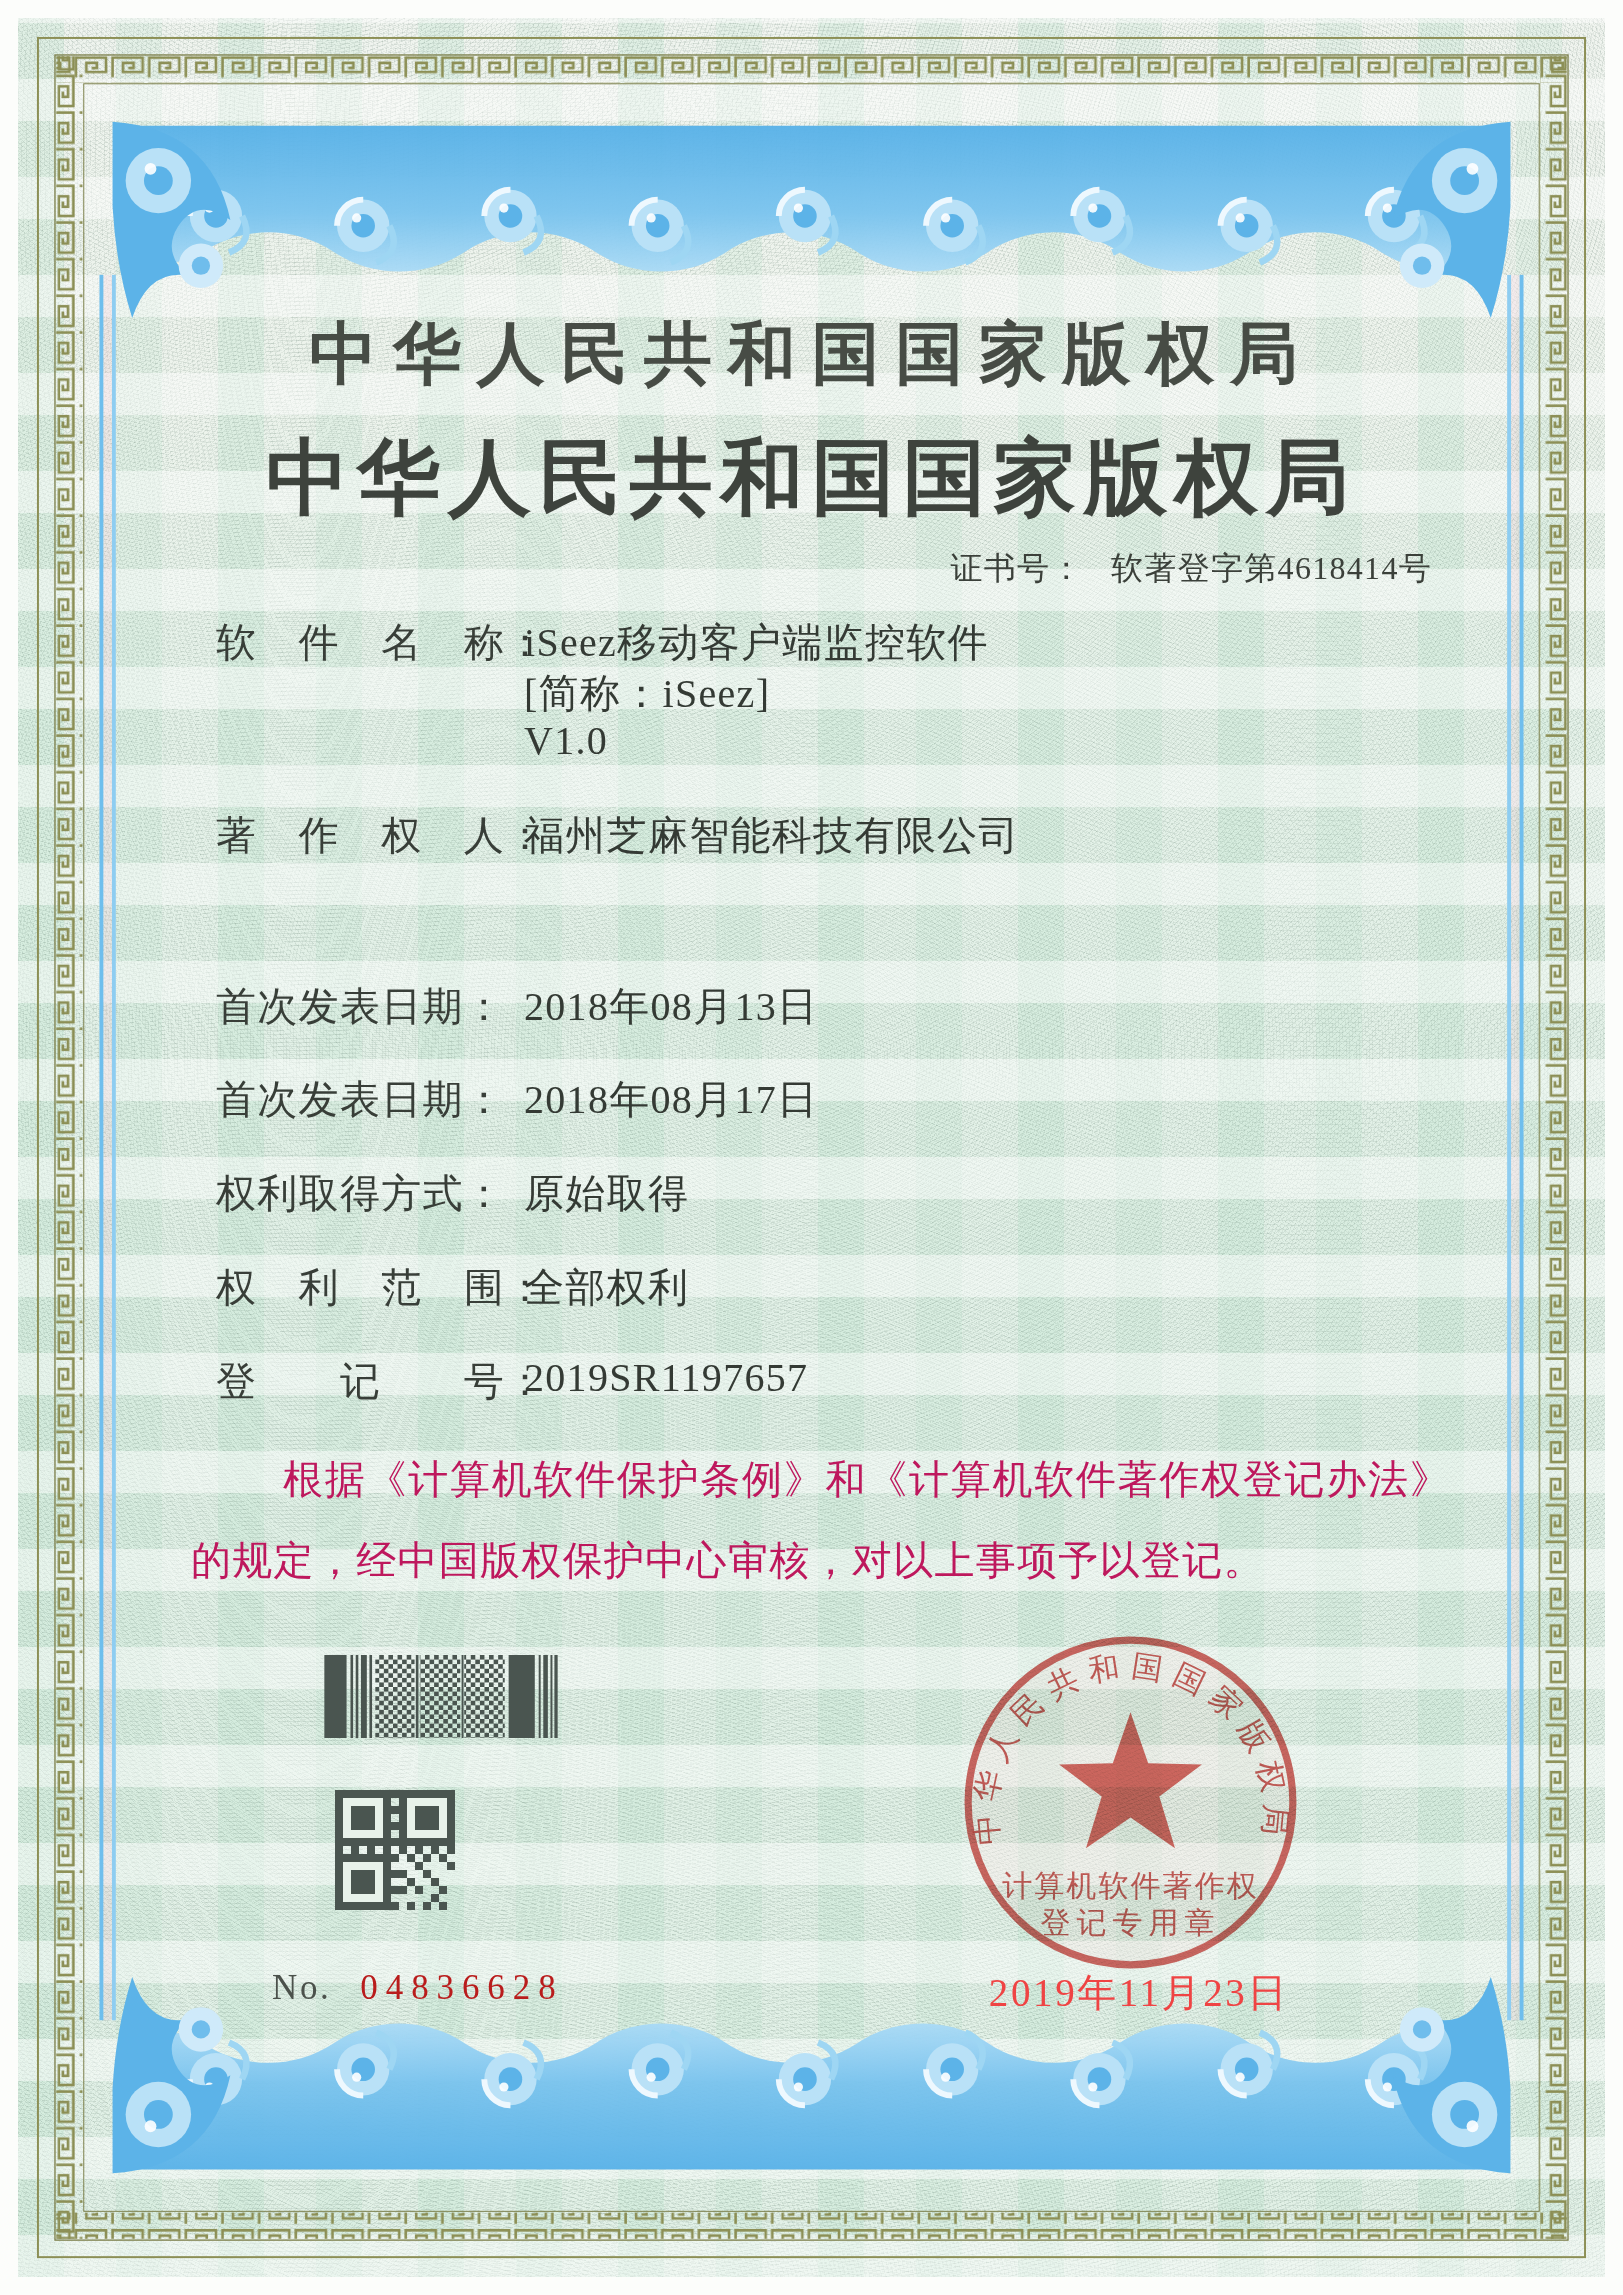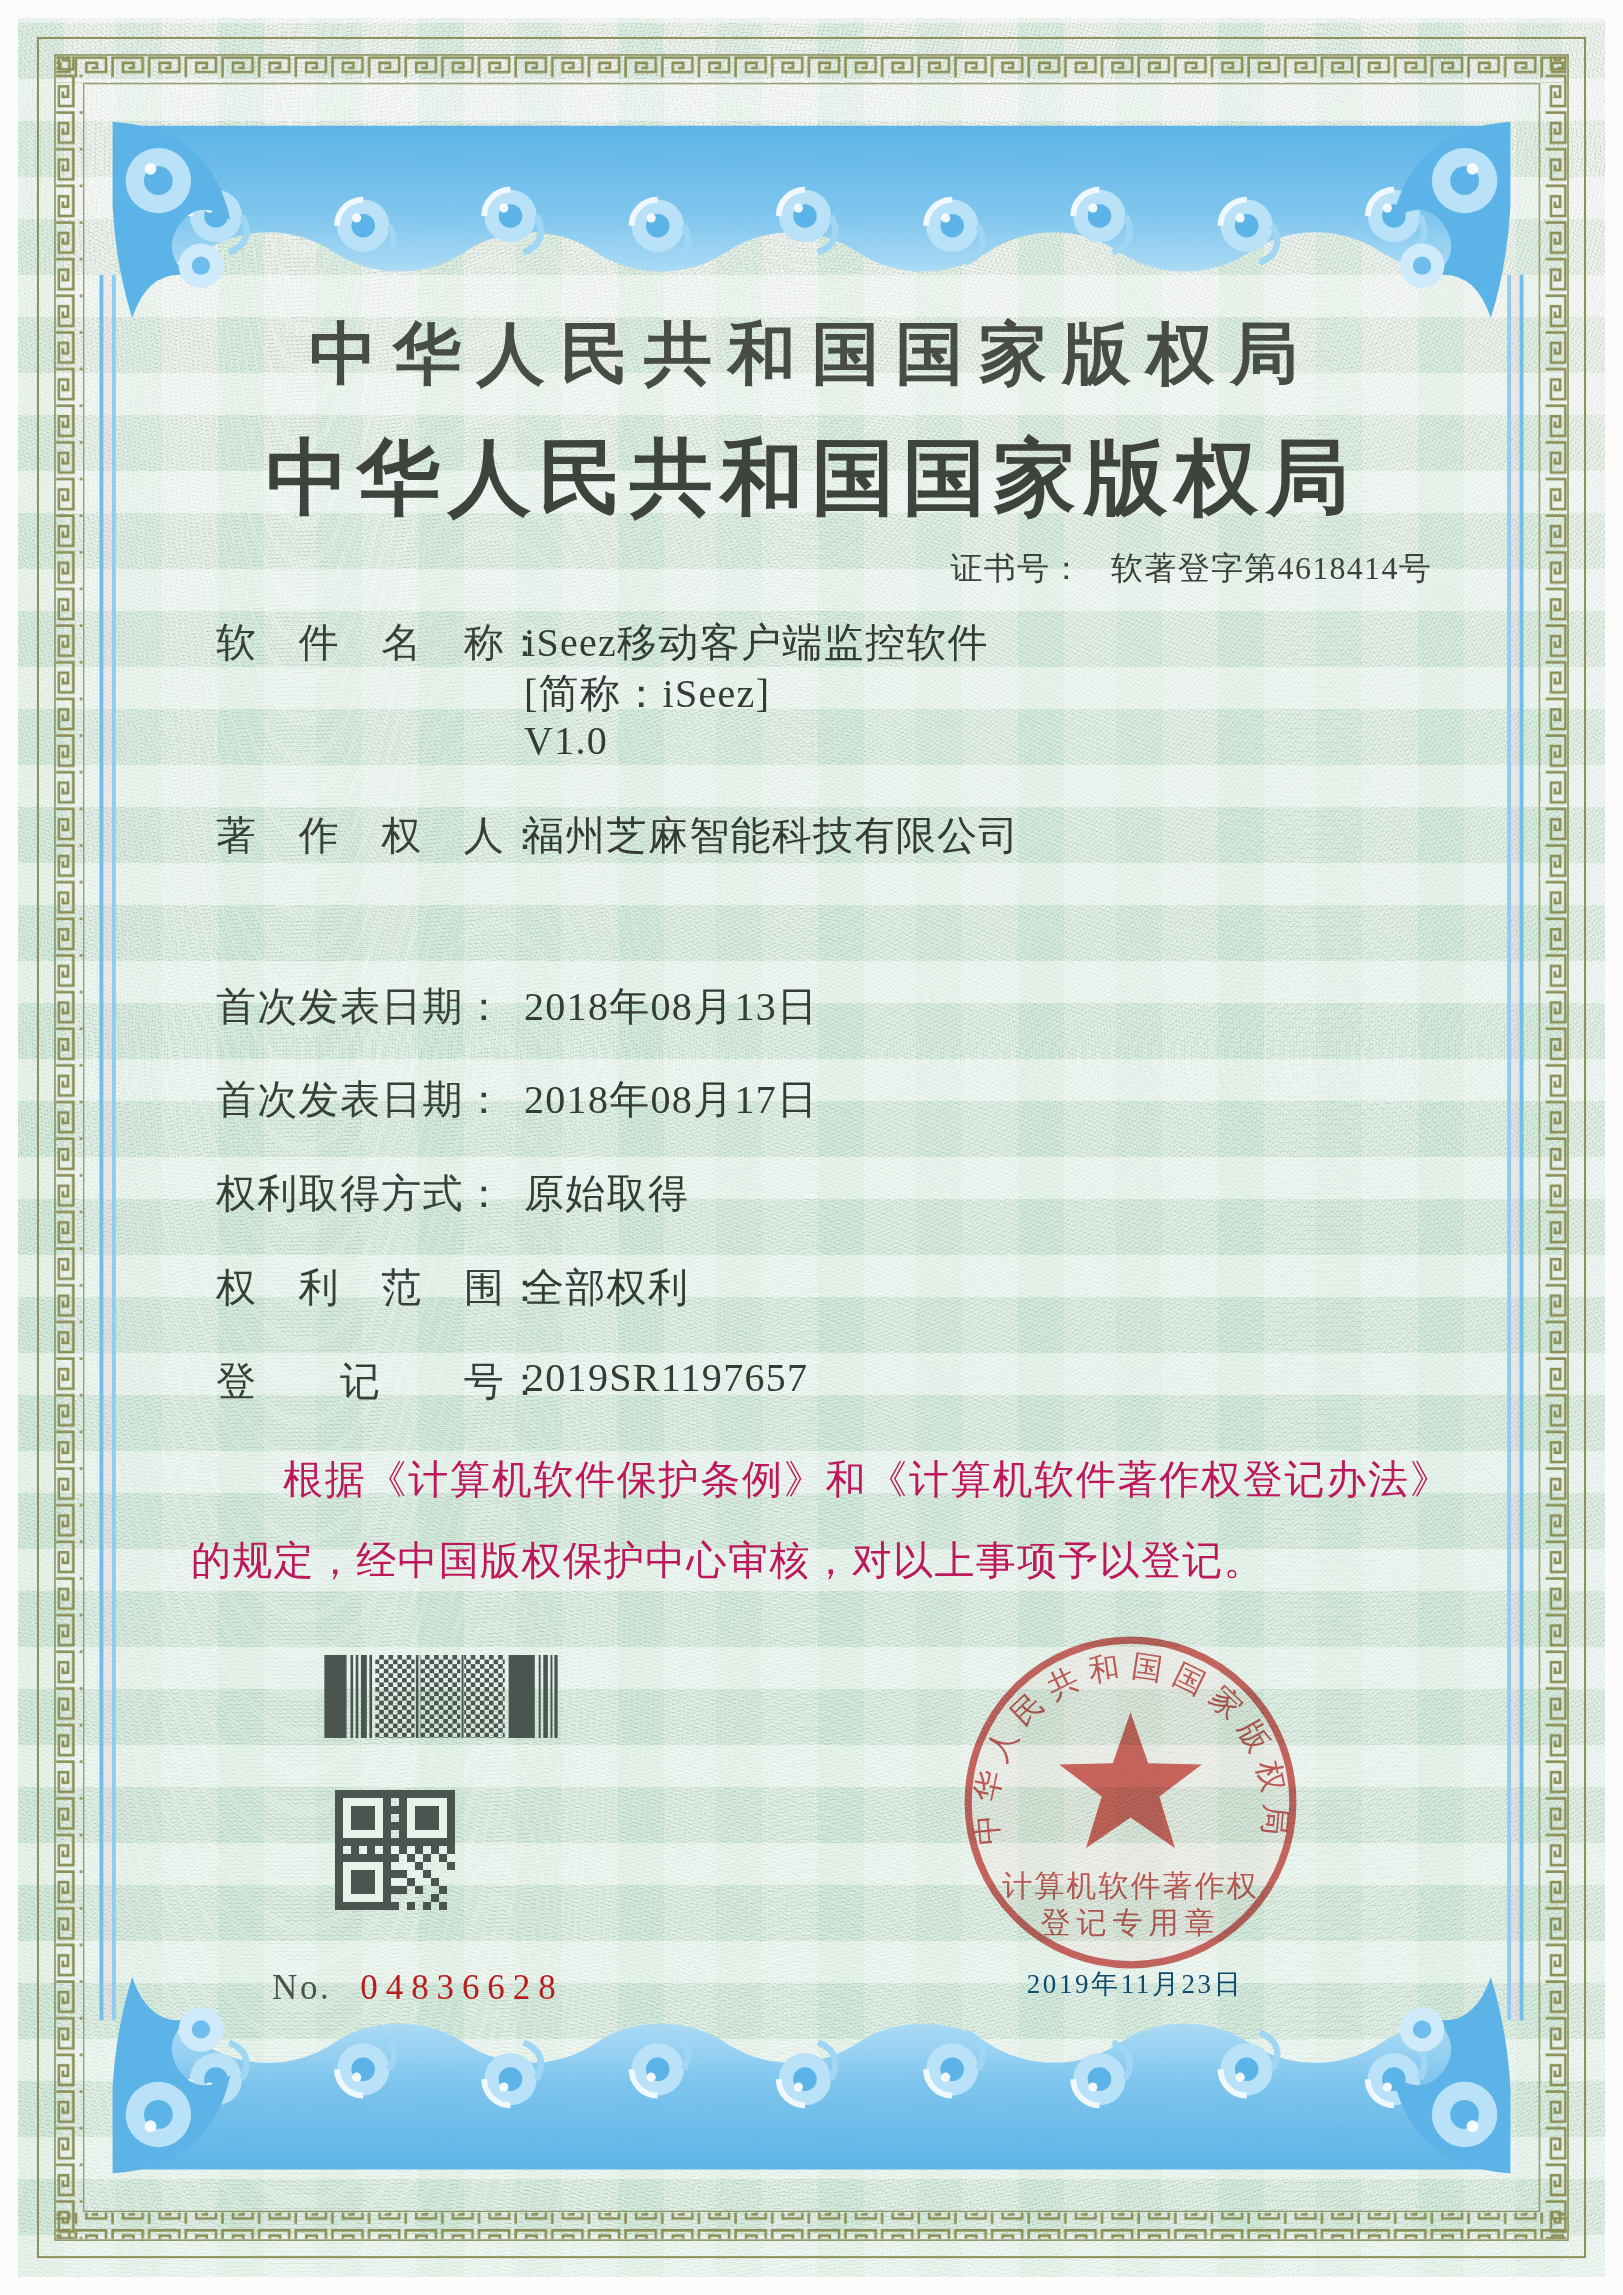--- a/index.html
+++ b/index.html
@@ -28,22 +28,22 @@
               color:#3e433d;font-weight:700;}
   .certno{top:547px;right:191px;font-size:32px;letter-spacing:1.3px;color:#3b403a;}
   .certno .gap{display:inline-block;width:27.5px;}
   .row{position:absolute;left:216px;right:98px;height:52px;font-size:40px;letter-spacing:1.3px;}
   .flabel{position:absolute;left:0;top:0;color:#383e38;}
   .fvalue{position:absolute;left:308px;top:0;color:#343a34;text-align:center;}
   .statement{position:absolute;left:191px;top:1439px;width:1260px;font-size:40px;line-height:81px;
              letter-spacing:1.3px;text-align:justify;text-indent:92px;white-space:normal;color:#be185d;}
   .serial{position:absolute;left:272px;top:1968px;font-size:35px;letter-spacing:2.6px;color:#4b514b;}
   .serial .num{margin-left:29px;letter-spacing:7.9px;color:#b91c1c;}
-  .issue-date{position:absolute;left:981px;top:1966px;width:308px;text-align:center;font-size:27px;
-              letter-spacing:2.6px;color:#0c4a6e;}
+  .issue-date{position:absolute;left:981px;top:1966px;width:308px;text-align:right;font-size:39px;
+              letter-spacing:2.6px;color:#ef4444;}
   .barcode{position:absolute;left:324px;top:1655px;width:234px;height:83px;}
   .qrcode{position:absolute;left:335px;top:1790px;width:120px;height:120px;}
   .seal{position:absolute;left:957px;top:1629px;width:347px;height:347px;mix-blend-mode:multiply;opacity:.92;}
 </style>
 </head>
 <body>
 
 <div class="page">
   <div class="bg"></div>
 

